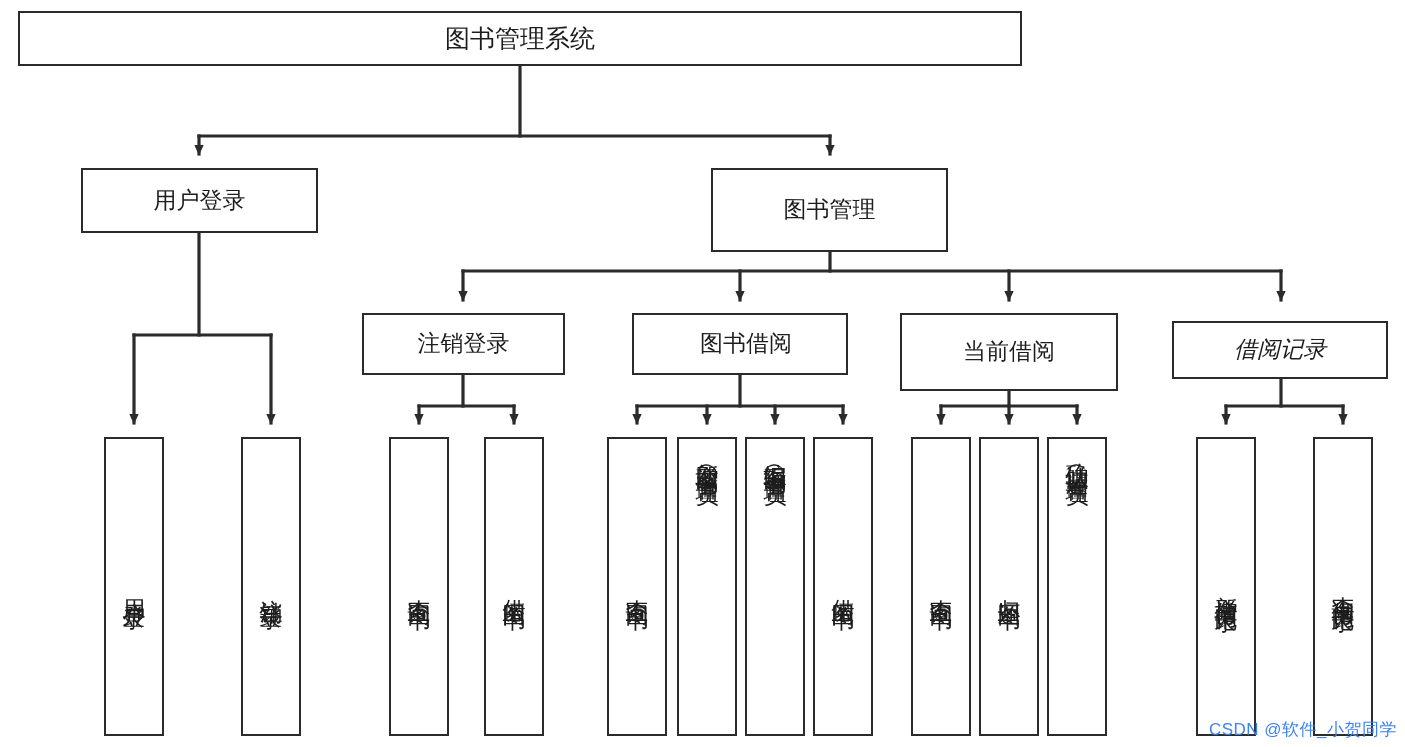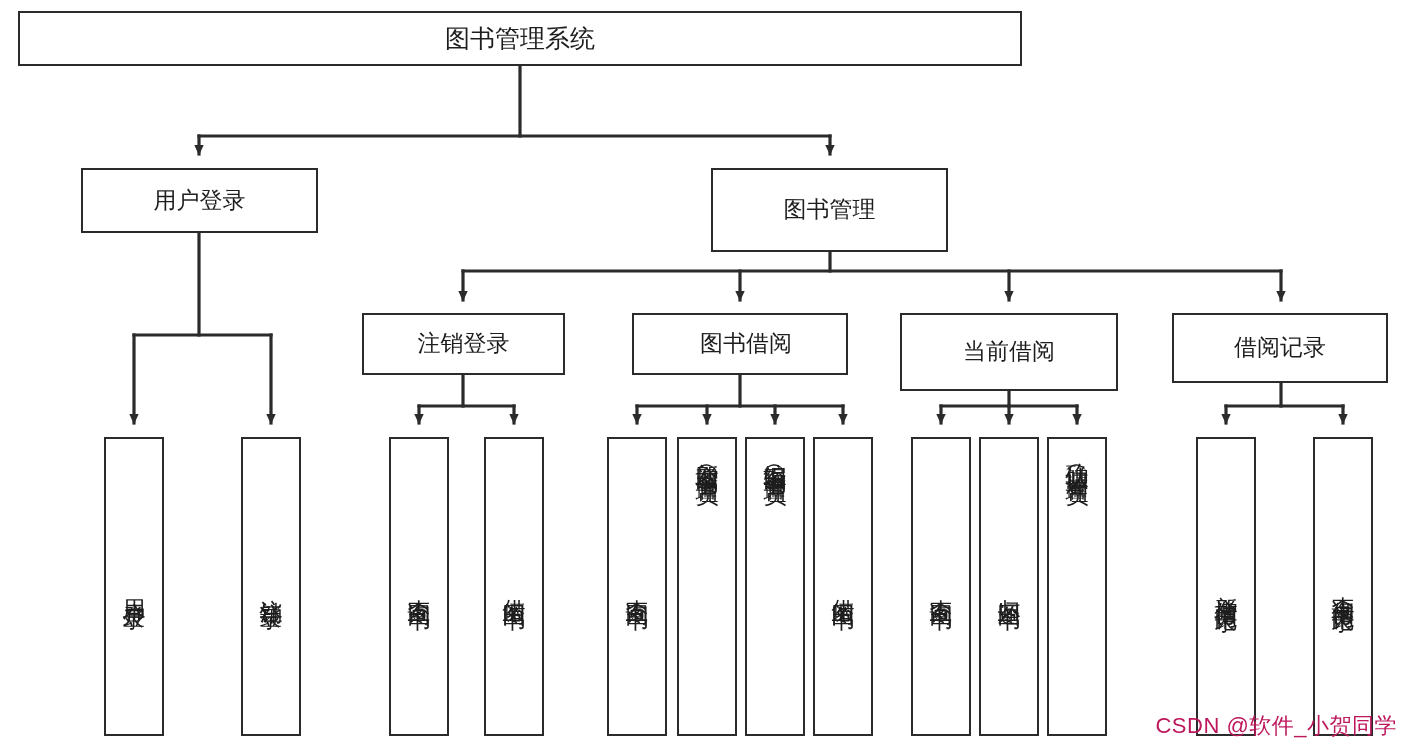--- a/index.html
+++ b/index.html
@@ -56,22 +56,22 @@
     line-height: 1;
   }
   .node-leaf.leaf-centered {
     align-items: center;
     padding-top: 0;
   }
   #watermark {
     position: absolute;
     right: 8px;
     bottom: 6px;
-    font-size: 22px;
-    color: #be185d;
+    font-size: 17px;
+    color: #3b82f6;
     letter-spacing: 0.5px;
     white-space: pre;
     pointer-events: none;
   }
 </style>
 </head>
 <body>
 
 <div id="diagram-root">
 
@@ -138,21 +138,21 @@
 
   <div class="node-box node-l3" style="left:362px; top:313px; width:203px; height:62px;">
     <span class="node-label">注销登录</span>
   </div>
   <div class="node-box node-l3" style="left:632px; top:313px; width:216px; height:62px;padding-left:12px;">
     <span class="node-label">图书借阅</span>
   </div>
   <div class="node-box node-l3" style="left:900px; top:313px; width:218px; height:78px;">
     <span class="node-label">当前借阅</span>
   </div>
-  <div class="node-box node-l3" style="left:1172px; top:313px; width:216px; height:70px;">
+  <div class="node-box node-l3" style="left:1172px; top:321px; width:216px; height:58px;font-style:italic;">
     <span class="node-label">借阅记录</span>
   </div>
 
   <div class="node-box node-leaf leaf-centered" style="left:104px; top:437px; width:60px; height:299px;">
     <span class="node-label">用户登录</span>
   </div>
   <div class="node-box node-leaf leaf-centered" style="left:241px; top:437px; width:60px; height:299px;">
     <span class="node-label">注销登录</span>
   </div>
 

